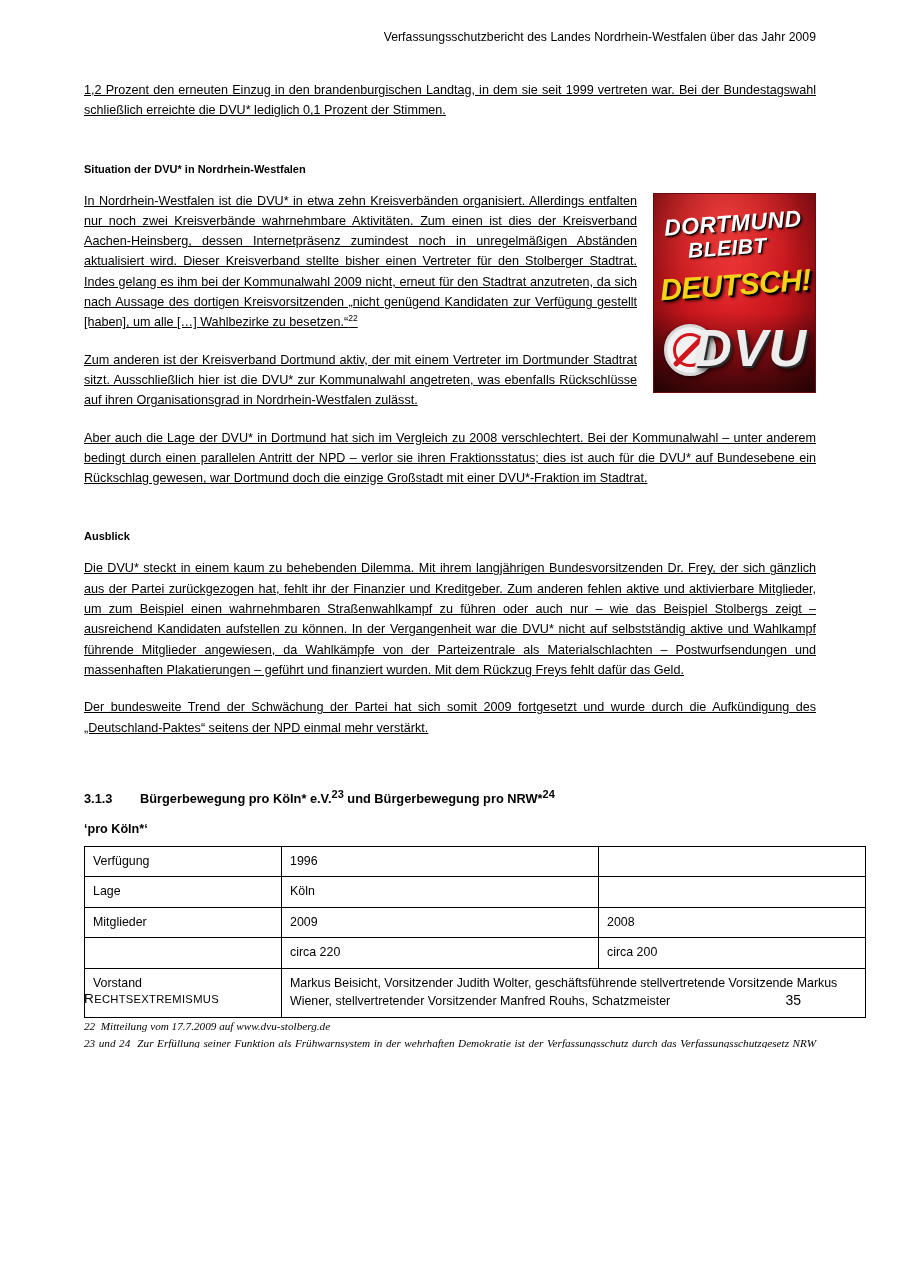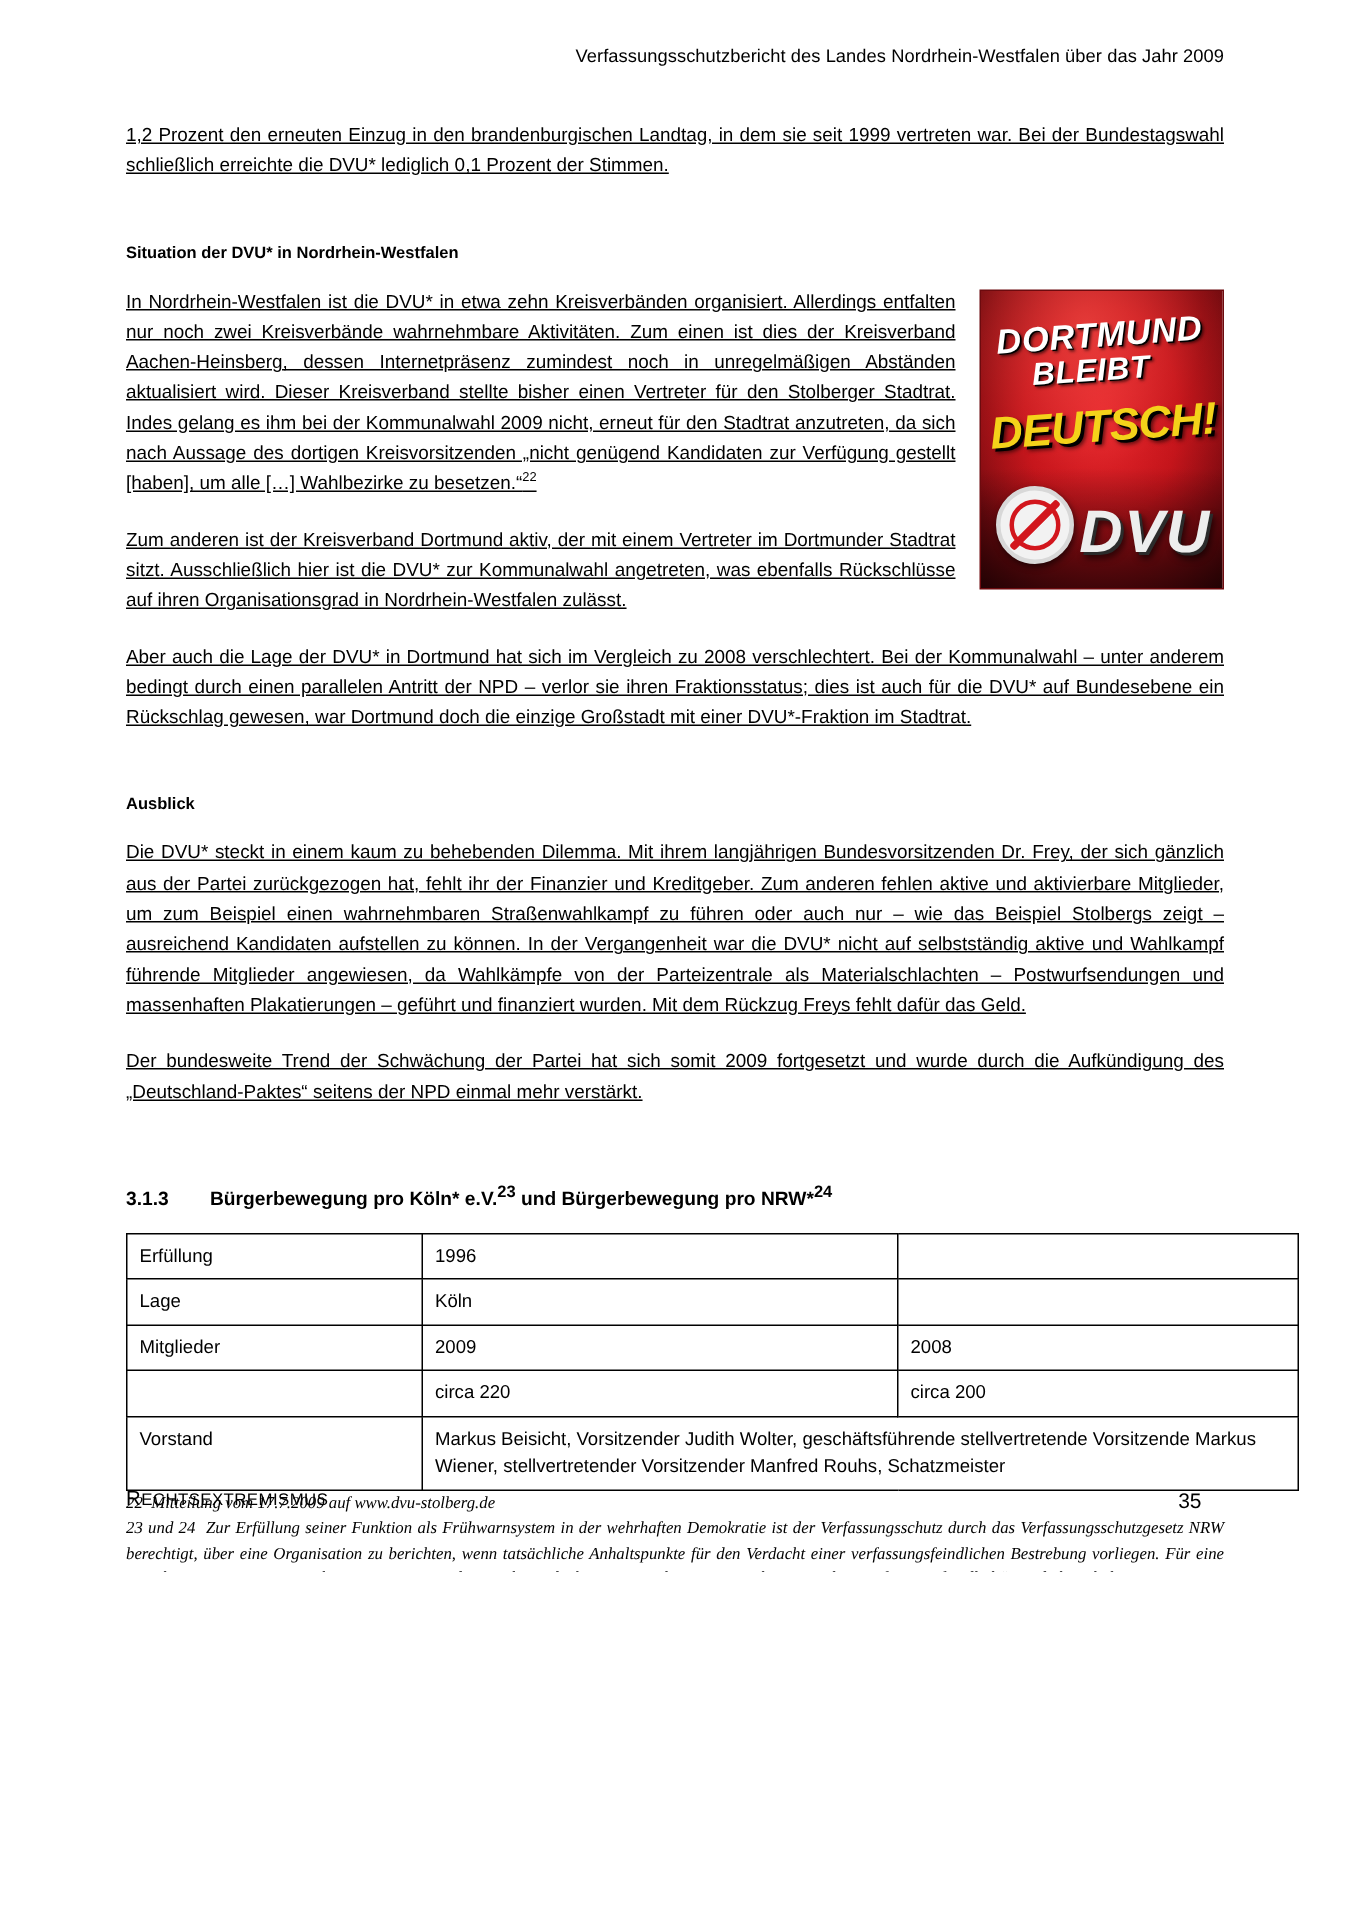--- a/index.html
+++ b/index.html
@@ -132,21 +132,21 @@
     height: 82px;
     background: linear-gradient(180deg, rgba(0,0,0,0.0) 0%, rgba(0,0,0,0.25) 35%, rgba(0,0,0,0.55) 100%);
   }
   .poster .dvu {
     position: absolute;
     right: 8px;
     bottom: 14px;
     font-family: "Liberation Sans", sans-serif;
     font-weight: bold;
     font-style: italic;
-    font-size: 40px;
+    font-size: 52px;
     letter-spacing: 1px;
     color: #ededed;
     text-shadow: 2px 2px 0 #2b2b2b, 3px 4px 5px rgba(0,0,0,.7);
   }
   .poster .logo-circle {
     position: absolute;
     left: 10px;
     bottom: 16px;
     width: 46px;
     height: 46px;
@@ -297,25 +297,26 @@
     <p class="body">Der bundesweite Trend der Schwächung der Partei hat sich somit 2009 fortgesetzt und wurde durch die Aufkündigung des „Deutschland-Paktes“ seitens der NPD einmal mehr verstärkt.</p>
 
     <div class="spacer-lg"></div>
     <div style="height:14px"></div>
 
     <div class="numbered-heading">
       <span class="num">3.1.3</span>
       <span><span>Bürgerbewegung pro Köln* e.V.</span><sup class="fn">23</sup><span> und Bürgerbewegung pro NRW*</span><sup class="fn">24</sup></span>
     </div>
 
+    <div class="quoted-label">‘pro Köln*‘</div>
 
     <table class="info">
       <tbody>
         <tr>
-          <td class="c1">Erfüllung</td>
+          <td class="c1">Verfügung</td>
           <td class="c2">1996</td>
           <td class="c3"></td>
         </tr>
         <tr>
           <td class="c1">Lage</td>
           <td class="c2">Köln</td>
           <td class="c3"></td>
         </tr>
         <tr>
           <td class="c1">Mitglieder</td>

